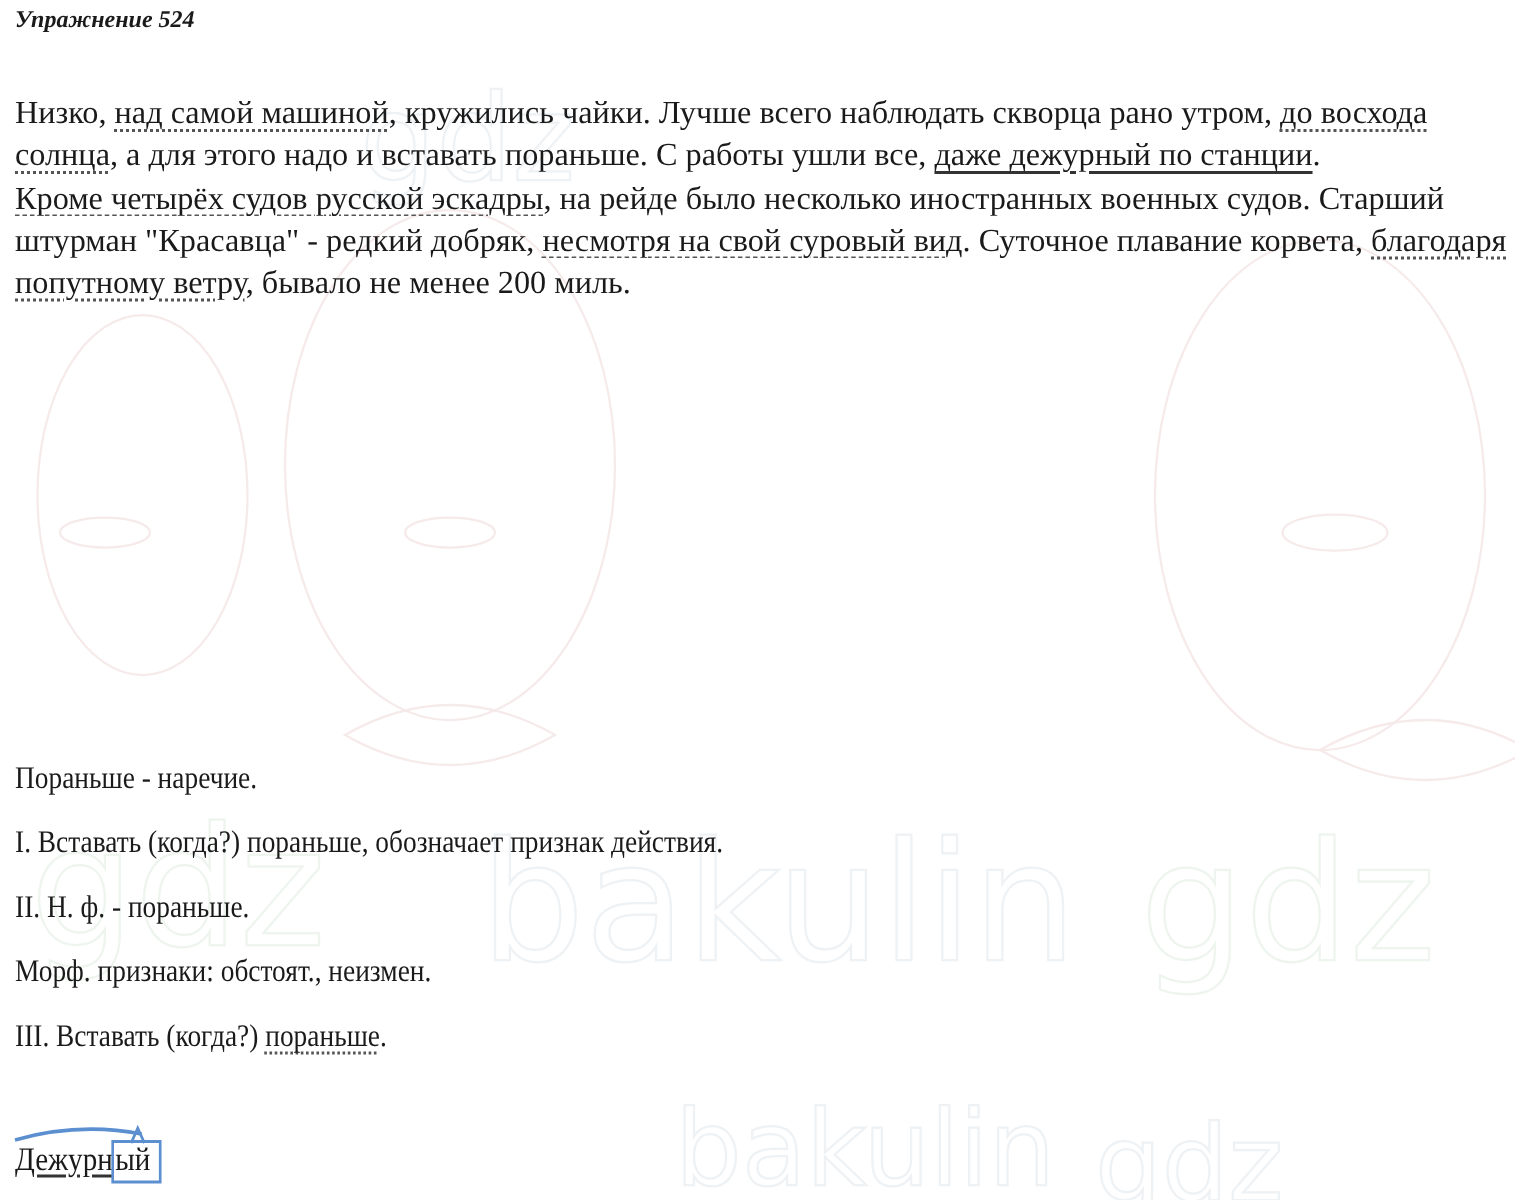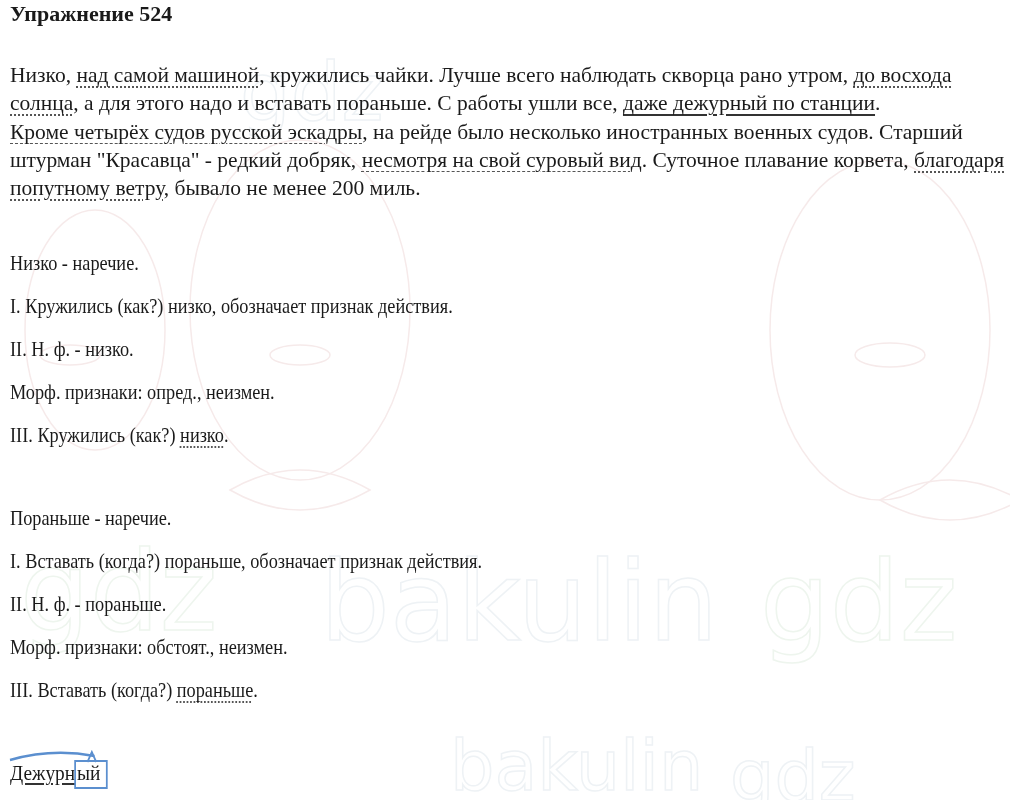--- a/index.html
+++ b/index.html
@@ -4,21 +4,21 @@
   <style>
     html, body { margin: 0; padding: 0; }
     body {
       width: 1010px; height: 800px; overflow: hidden;
       background: #ffffff; position: relative;
       font-family: "Liberation Serif", "DejaVu Serif", serif;
       color: #1a1a1a;
     }
     .watermark { position: absolute; inset: 0; pointer-events: none; z-index: 0; }
     .page { position: relative; z-index: 1; padding: 0 0 0 10px; }
-    .title { font-size: 22px; line-height: 26px; margin: 0; padding-top: 1px; }
+    .title { font-size: 16px; line-height: 26px; margin: 0; padding-top: 1px; font-style: italic; }
     .para { font-size: 21.5px; line-height: 28px; margin: 0; }
     .p1 { margin-top: 34px; }
     .p2 { margin-top: 1px; }
     .answer {
       font-size: 21px; line-height: 26px; margin: 0;
       transform: scaleX(0.87); transform-origin: left center;
       white-space: nowrap;
     }
     .u-solid { text-decoration: underline solid #333; text-underline-offset: 4px; text-decoration-thickness: 1.5px; }
     .u-dotted { text-decoration: underline dotted #555; text-underline-offset: 4px; text-decoration-thickness: 1.5px; }
@@ -62,27 +62,20 @@
   <h1 class="title">Упражнение 524</h1>
 
   <p class="para p1">
     <span>Низко, </span><span class="u-dotted">над самой машиной</span><span>, кружились чайки. Лучше всего наблюдать скворца рано утром, </span><span class="u-dotted">до восхода солнца</span><span>, а для этого надо и вставать пораньше. С работы ушли все, </span><span class="u-solid">даже дежурный по станции</span><span>.</span>
   </p>
 
   <p class="para p2">
     <span class="u-dashed">Кроме четырёх судов русской эскадры</span><span>, на рейде было несколько иностранных военных судов. Старший штурман "Красавца" - редкий добряк, </span><span class="u-dashed">несмотря на свой суровый вид</span><span>. Суточное плавание корвета, </span><span class="u-dotted">благодаря попутному ветру</span><span>, бывало не менее 200 миль.</span>
   </p>
 
-  <div style="position:absolute; top:250px; left:10px;">
-    <p class="answer">Низко - наречие.</p>
-    <p class="answer" style="margin-top:17px">I. Кружились (как?) низко, обозначает признак действия.</p>
-    <p class="answer" style="margin-top:17px">II. Н. ф. - низко.</p>
-    <p class="answer" style="margin-top:17px">Морф. признаки: опред., неизмен.</p>
-    <p class="answer" style="margin-top:17px"><span>III. Кружились (как?) </span><span class="u-dotted">низко</span><span>.</span></p>
-  </div>
 
   <div style="position:absolute; top:505px; left:10px;">
     <p class="answer">Пораньше - наречие.</p>
     <p class="answer" style="margin-top:17px">I. Вставать (когда?) пораньше, обозначает признак действия.</p>
     <p class="answer" style="margin-top:17px">II. Н. ф. - пораньше.</p>
     <p class="answer" style="margin-top:17px">Морф. признаки: обстоят., неизмен.</p>
     <p class="answer" style="margin-top:17px"><span>III. Вставать (когда?) </span><span class="u-dotted">пораньше</span><span>.</span></p>
   </div>
 </div>
 

